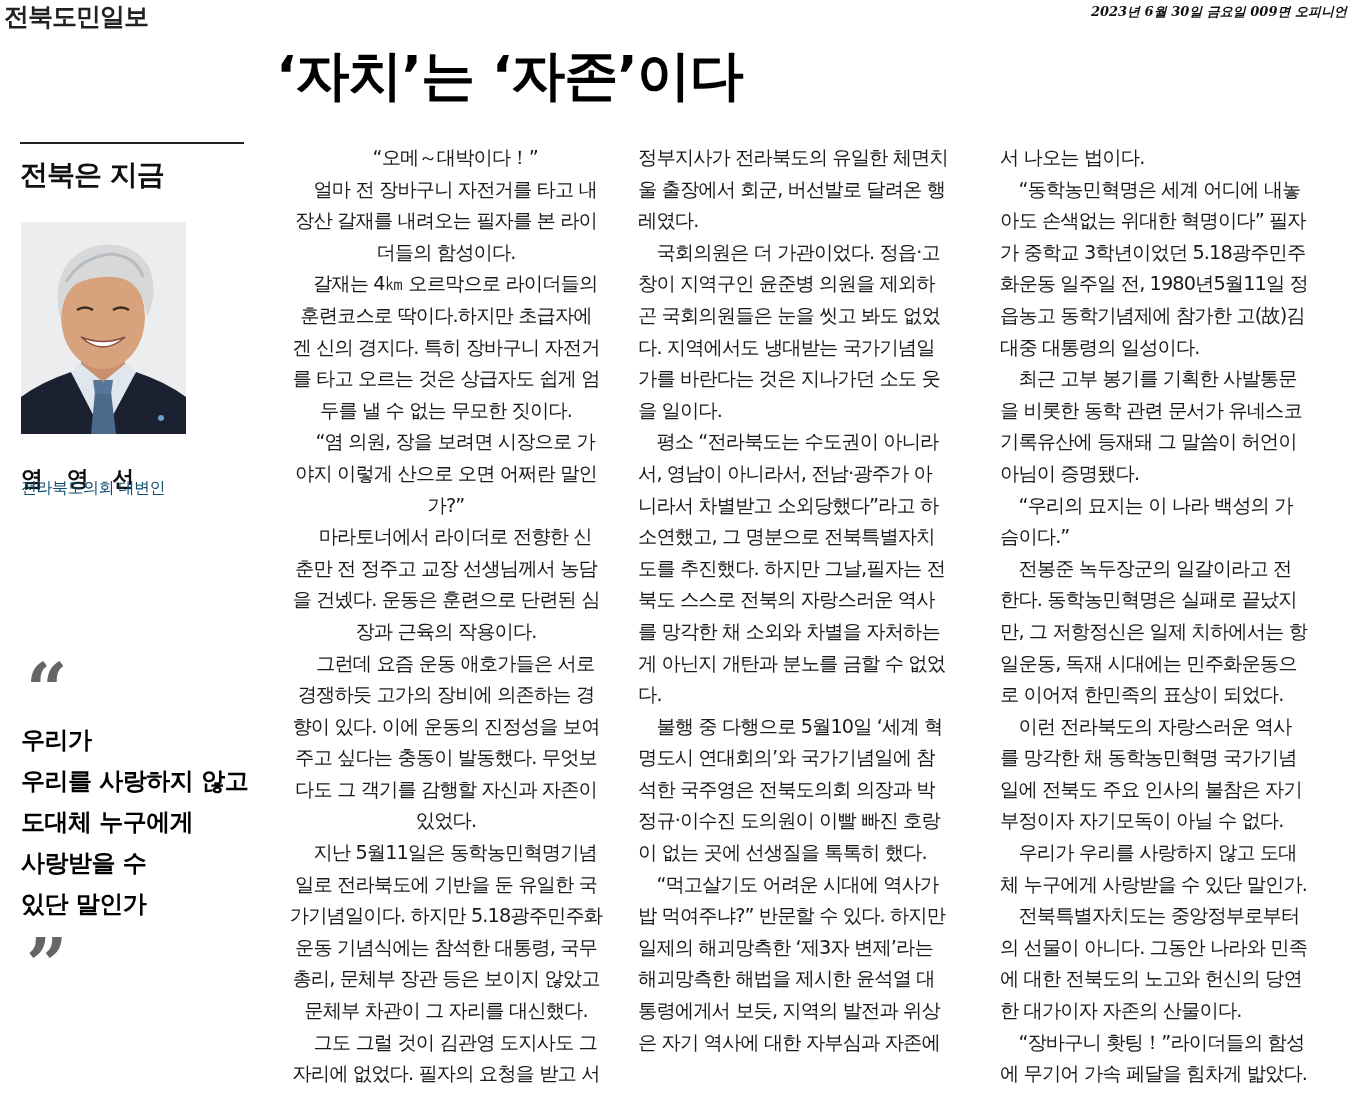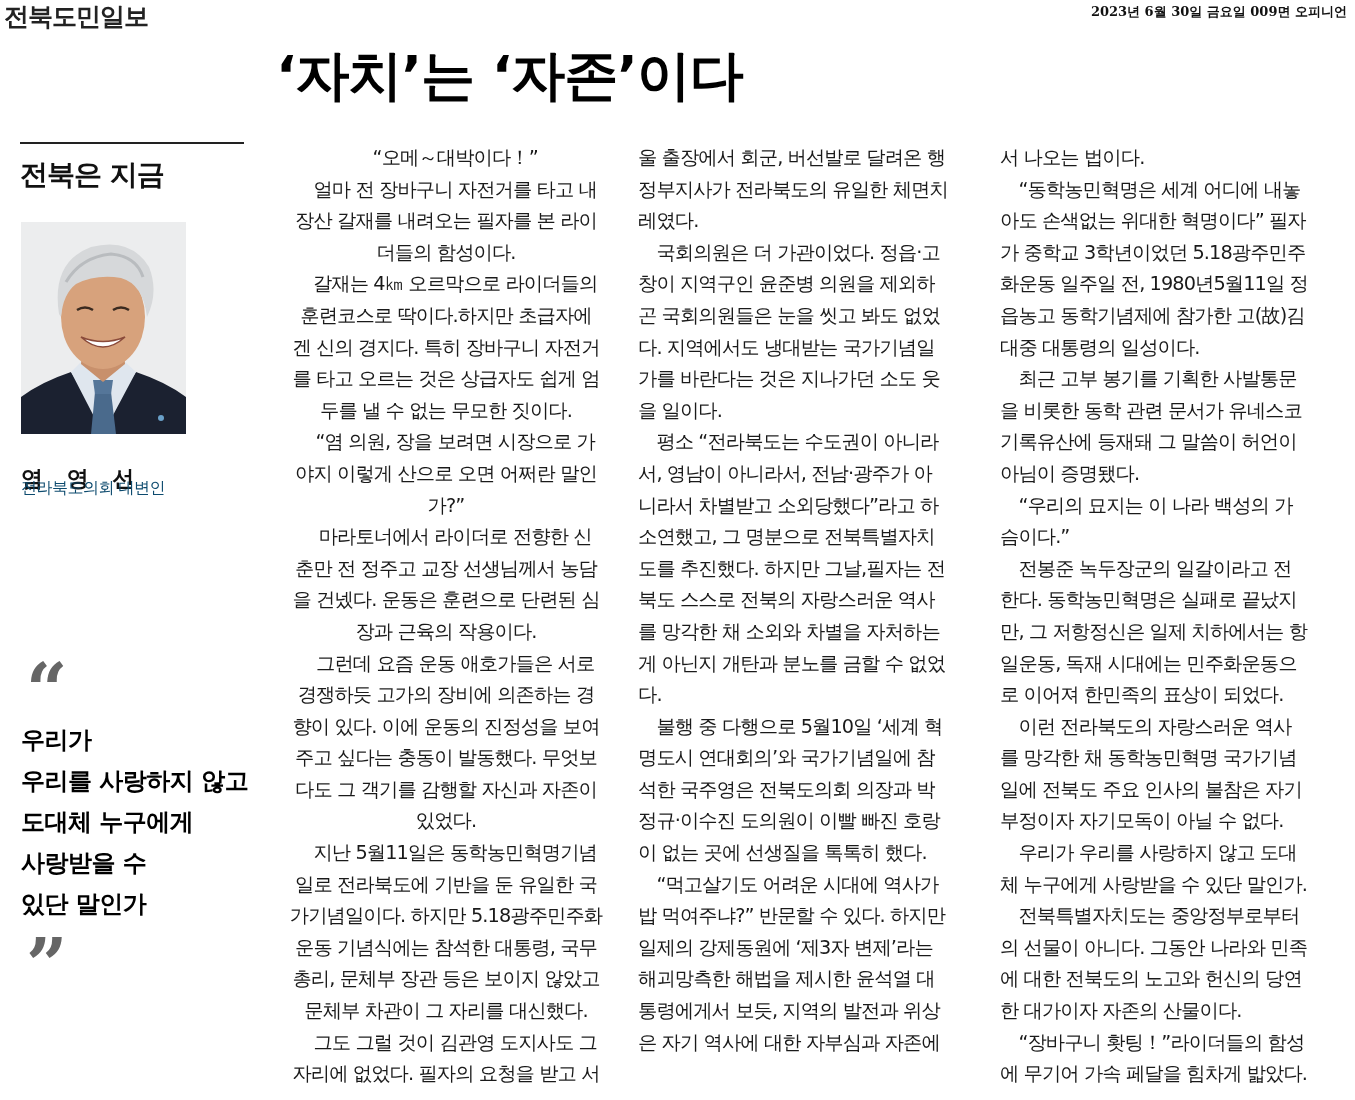--- a/index.html
+++ b/index.html
@@ -1,20 +1,20 @@
 <!DOCTYPE html>
 <html><head>
 <meta charset="utf-8">
 <style>
   * { margin: 0; padding: 0; box-sizing: border-box; }
   html, body { width: 1355px; height: 1100px; background: #ffffff; overflow: hidden; }
   body { position: relative; font-family: "DejaVu Sans", "Liberation Sans", sans-serif; color: #111; }
 
   .masthead { position: absolute; left: 4px; top: 0px; font-size: 25px; font-weight: bold; letter-spacing: -1px; color: #222; }
-  .dateline { position: absolute; right: 8px; top: 3px; font-family: "DejaVu Serif", "Liberation Serif", serif; font-weight: bold; font-size: 13px; color: #111; letter-spacing: 0px; }
+  .dateline { position: absolute; right: 8px; top: 3px; font-family: "DejaVu Serif", "Liberation Serif", serif; font-weight: bold; font-size: 13px; color: #111; letter-spacing: 0px; font-style: italic; }
 
   .headline { position: absolute; left: 276px; top: 44px; font-size: 54px; font-weight: bold; letter-spacing: -1px; color: #000; line-height: 64px; }
 
   .sidebar { position: absolute; left: 20px; top: 142px; width: 224px; }
   .sidebar .rule { width: 224px; height: 2px; background: #222; }
   .section-title { margin-top: 14px; font-size: 28px; font-weight: bold; letter-spacing: -1px; color: #111; line-height: 34px; }
 
   .photo { position: absolute; left: 21px; top: 222px; width: 165px; height: 212px; background: #eceeef; overflow: hidden; }
 
   .byline-name { position: absolute; left: 21px; top: 464px; font-size: 22px; font-weight: bold; letter-spacing: 8px; color: #111; }
@@ -110,22 +110,22 @@
     <div class="ln">　지난  5월11일은  동학농민혁명기념</div>
     <div class="ln">일로 전라북도에 기반을 둔 유일한 국</div>
     <div class="ln">가기념일이다. 하지만 5.18광주민주화</div>
     <div class="ln">운동 기념식에는 참석한 대통령, 국무</div>
     <div class="ln">총리, 문체부 장관 등은 보이지 않았고</div>
     <div class="ln">문체부 차관이 그 자리를 대신했다.</div>
     <div class="ln">　그도 그럴 것이 김관영 도지사도 그</div>
     <div class="ln">자리에 없었다. 필자의 요청을 받고 서</div>
   </div>
 <div class="col col2">
+    <div class="ln">정부지사가 전라북도의 유일한 체면치</div>
     <div class="ln">울 출장에서 회군, 버선발로 달려온 행</div>
-    <div class="ln">정부지사가 전라북도의 유일한 체면치</div>
     <div class="ln">레였다.</div>
     <div class="ln">　국회의원은 더 가관이었다. 정읍·고</div>
     <div class="ln">창이 지역구인  윤준병  의원을 제외하</div>
     <div class="ln">곤 국회의원들은 눈을 씻고 봐도 없었</div>
     <div class="ln">다.  지역에서도  냉대받는  국가기념일</div>
     <div class="ln">가를 바란다는 것은 지나가던 소도 웃</div>
     <div class="ln">을 일이다.</div>
     <div class="ln">　평소 “전라북도는 수도권이 아니라</div>
     <div class="ln">서, 영남이 아니라서, 전남·광주가 아</div>
     <div class="ln">니라서 차별받고 소외당했다”라고 하</div>
@@ -135,21 +135,21 @@
     <div class="ln">를 망각한 채 소외와 차별을 자처하는</div>
     <div class="ln">게 아닌지 개탄과 분노를 금할 수 없었</div>
     <div class="ln">다.</div>
     <div class="ln">　불행 중 다행으로 5월10일 ‘세계 혁</div>
     <div class="ln">명도시  연대회의’와  국가기념일에  참</div>
     <div class="ln">석한 국주영은 전북도의회 의장과 박</div>
     <div class="ln">정규·이수진 도의원이 이빨 빠진 호랑</div>
     <div class="ln">이 없는 곳에 선생질을 톡톡히 했다.</div>
     <div class="ln">　“먹고살기도 어려운 시대에 역사가</div>
     <div class="ln">밥 먹여주냐?” 반문할 수 있다. 하지만</div>
-    <div class="ln">일제의  강제동원에  ‘제3자  변제’라는</div>
+    <div class="ln">일제의  해괴망측한  ‘제3자  변제’라는</div>
     <div class="ln">해괴망측한  해법을  제시한  윤석열  대</div>
     <div class="ln">통령에게서 보듯, 지역의 발전과 위상</div>
     <div class="ln">은 자기 역사에 대한 자부심과 자존에</div>
   </div>
 <div class="col col3">
     <div class="ln">서 나오는 법이다.</div>
     <div class="ln">　“동학농민혁명은  세계  어디에  내놓</div>
     <div class="ln">아도 손색없는 위대한 혁명이다” 필자</div>
     <div class="ln">가  중학교  3학년이었던  5.18광주민주</div>
     <div class="ln">화운동  일주일  전,  1980년5월11일  정</div>

